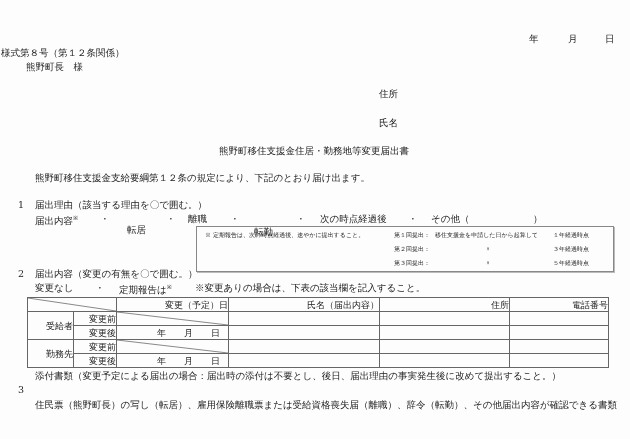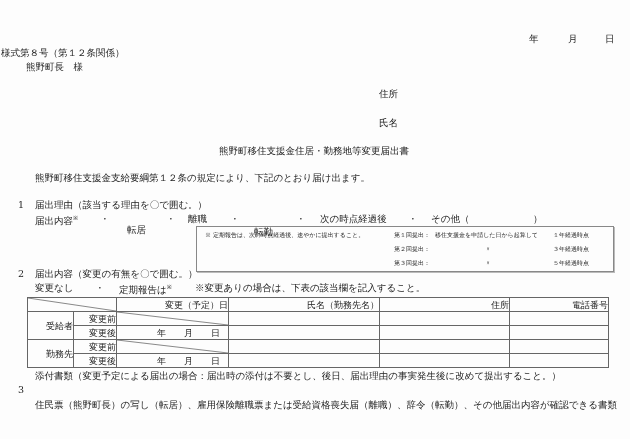--- a/index.html
+++ b/index.html
@@ -70,21 +70,21 @@
 
 <table class="grid">
   <tbody>
       <tr>
     <td colspan="2" class="diag" style="width:88px;">
       <svg viewBox="0 0 88 14" preserveAspectRatio="none">
             <line x1="0" y1="0" x2="88" y2="14" stroke="#666" stroke-width="0.8"></line>
           </svg>
     </td>
     <td style="width:111px;">変更（予定）日</td>
-    <td style="width:150px;">氏名（勤務先名）</td>
+    <td style="width:150px;">氏名（届出内容）</td>
     <td style="width:129px;">住所</td>
     <td style="width:98px;">電話番号</td>
   </tr>
 
   <tr>
     <td rowspan="2" style="width:45px;">受給者</td>
     <td style="width:42px;">変更前</td>
     <td class="diag">
       <svg viewBox="0 0 111 14" preserveAspectRatio="none">
             <line x1="0" y1="0" x2="111" y2="14" stroke="#666" stroke-width="0.8"></line>

